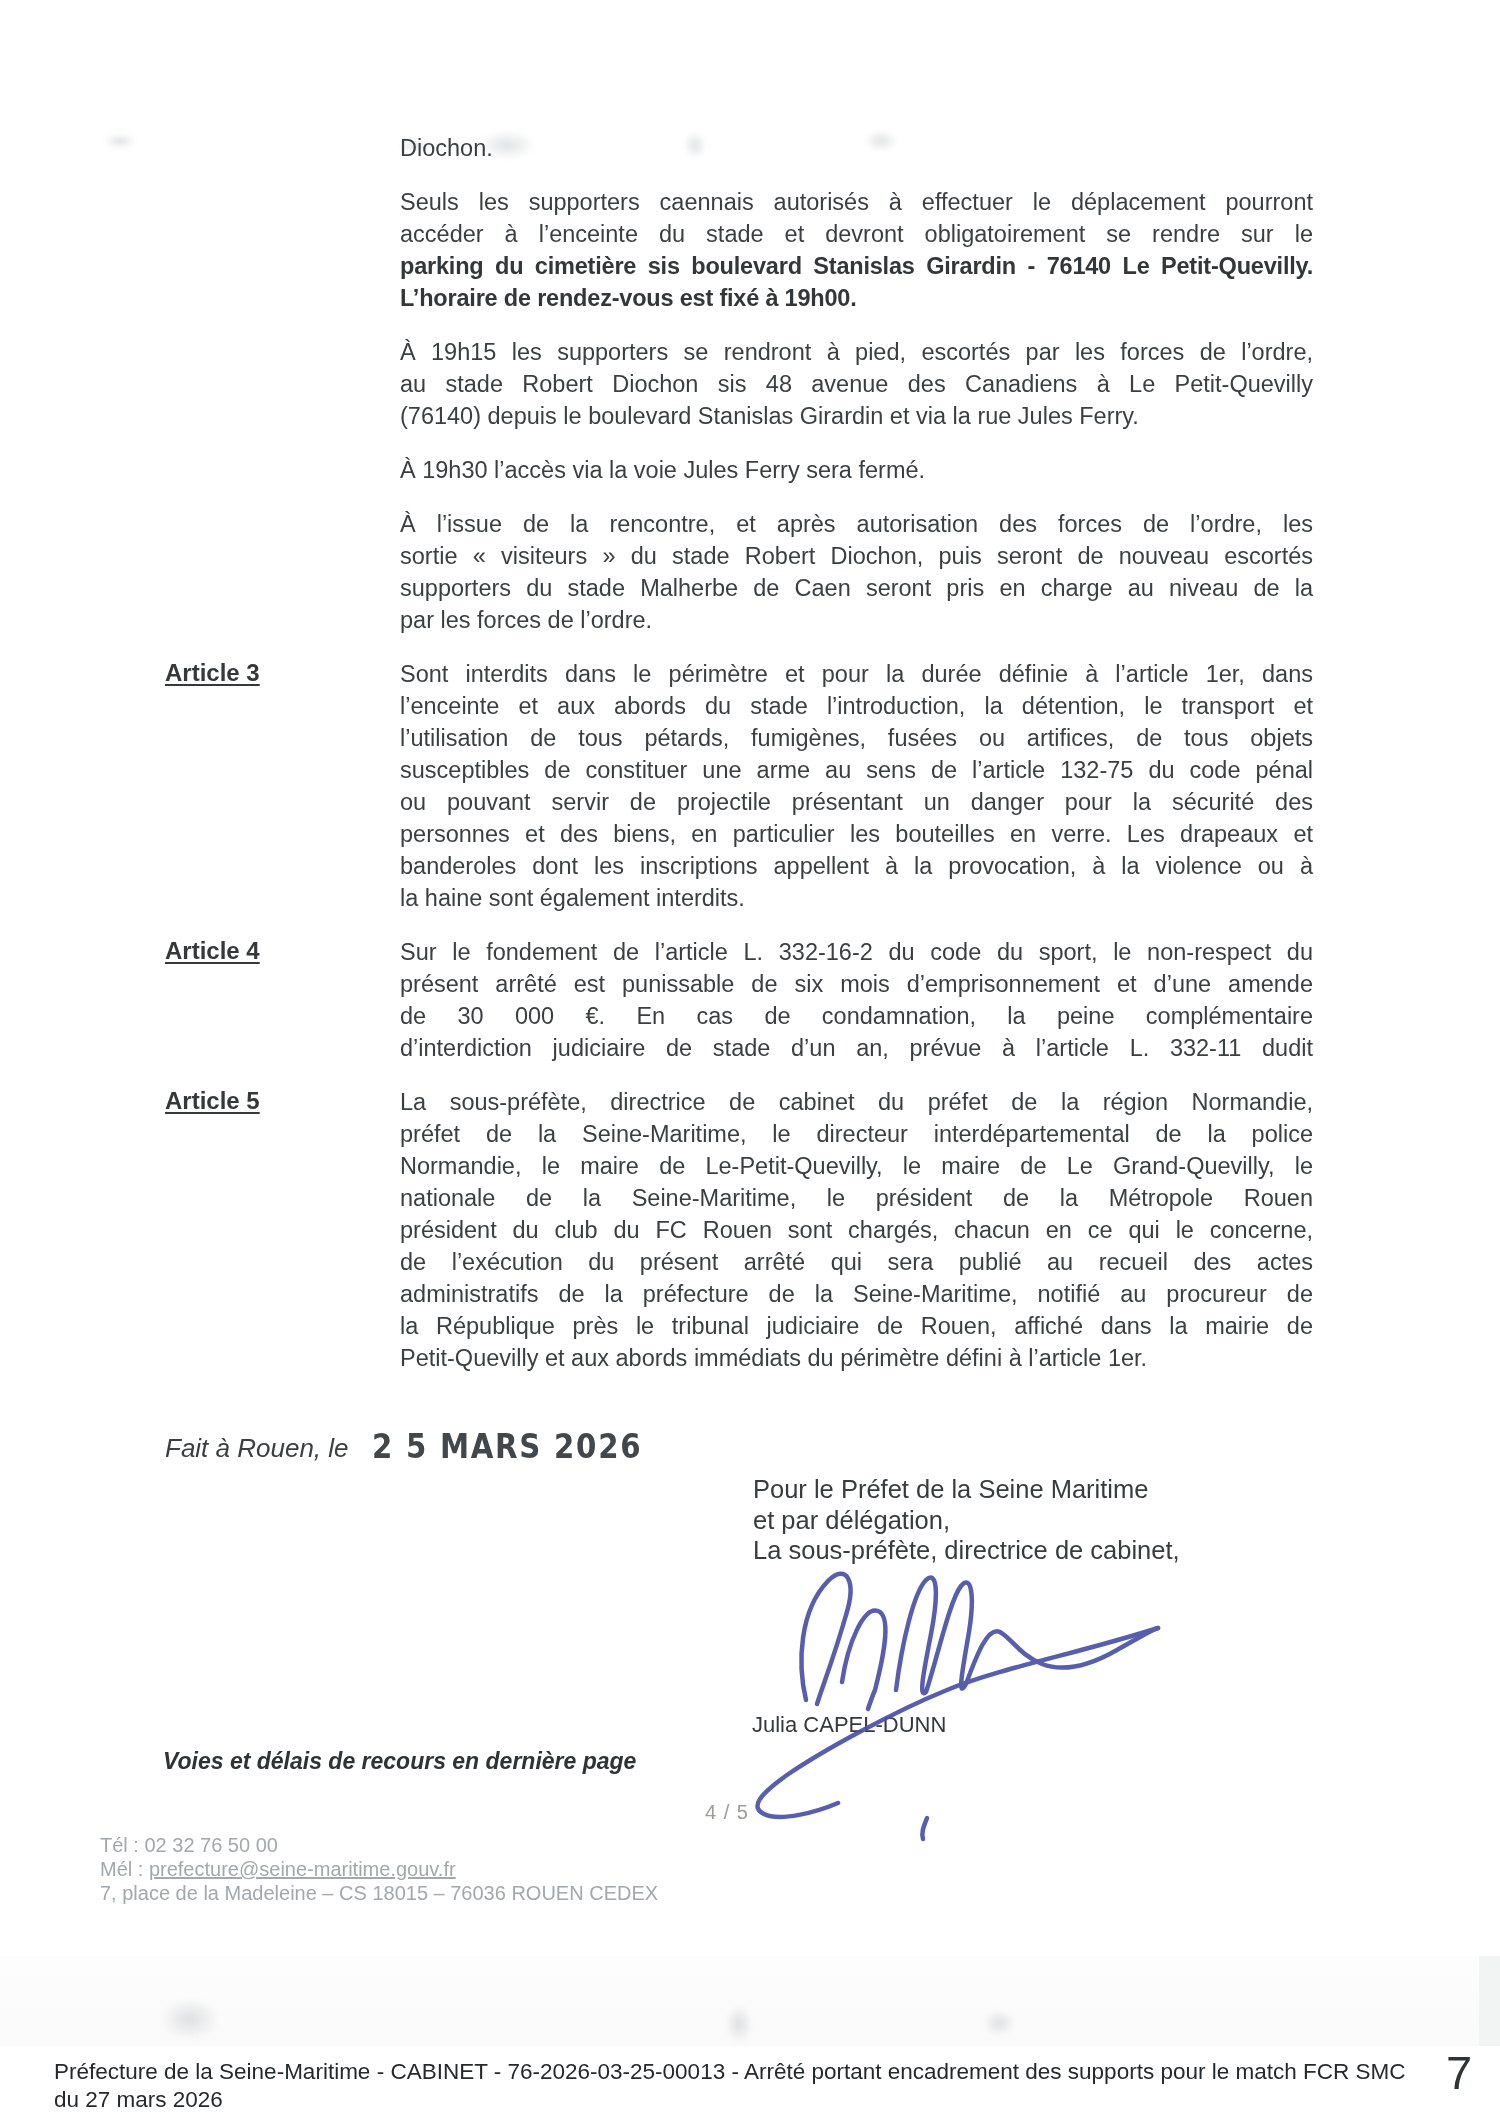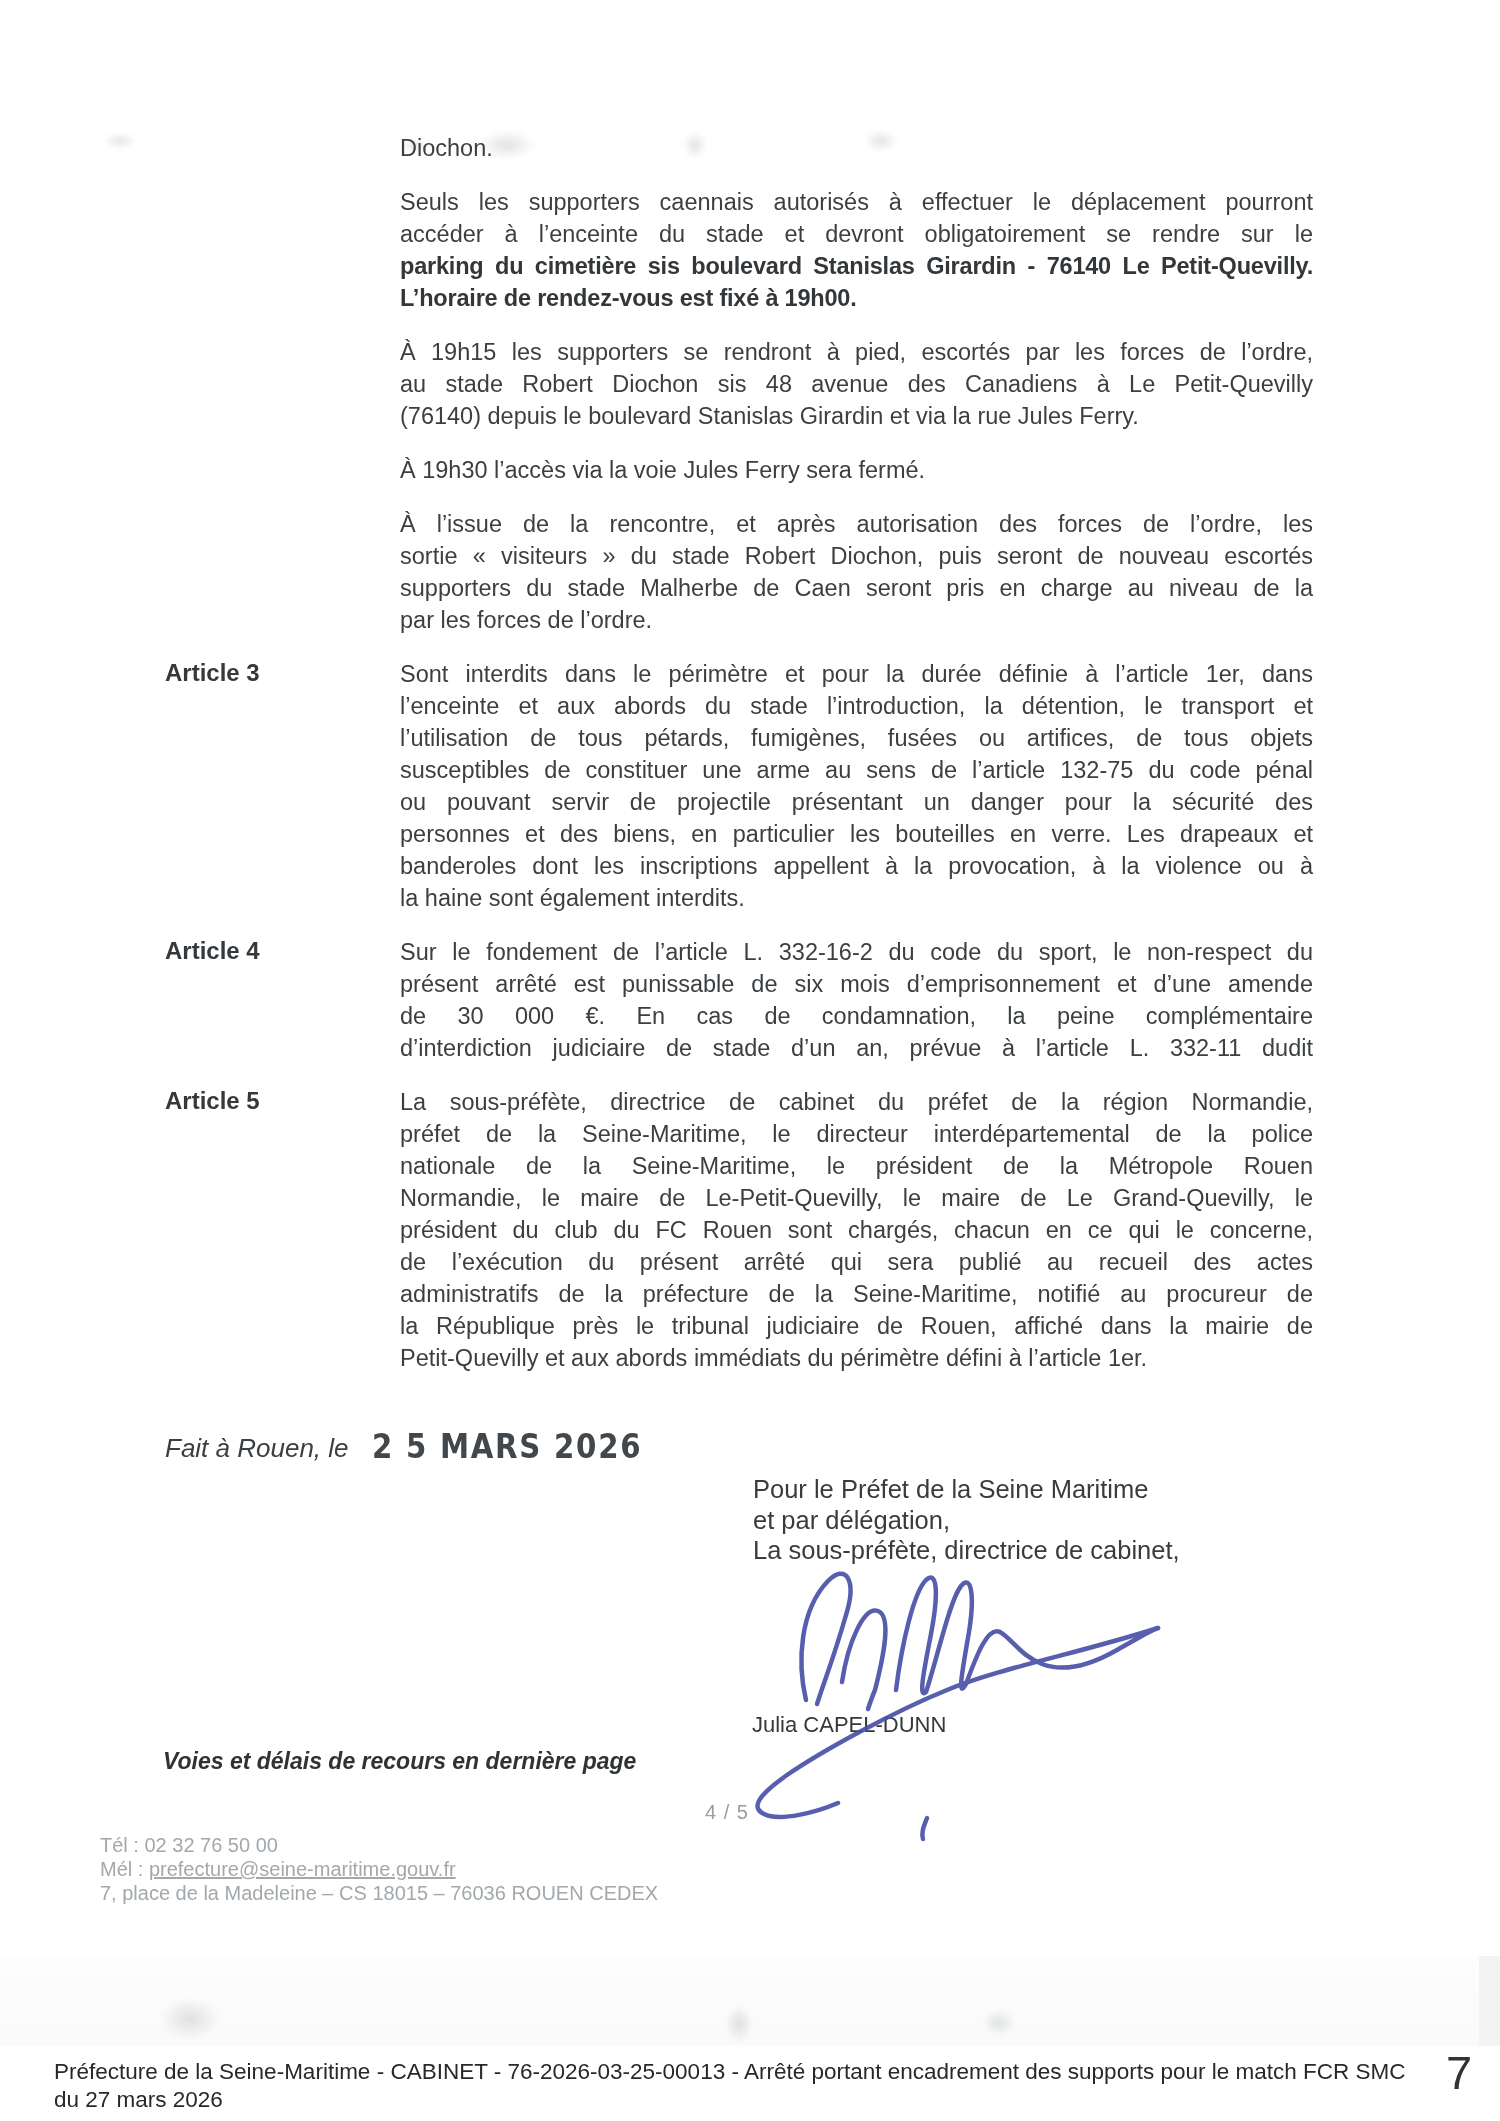--- a/index.html
+++ b/index.html
@@ -8,21 +8,21 @@
     background:#ffffff;overflow:hidden;
     font-family:"Liberation Sans",sans-serif;color:#3b3f42;
   }
   
   .doc-flow{position:absolute;left:165px;top:132px;width:1150px;}
   .block{display:flex;margin-bottom:22px;}
   .block .label{
     flex:0 0 235px;width:235px;font-weight:bold;font-size:24px;
     color:#35393c;padding-top:1px;
   }
-  .block .label span{text-underline-offset:3px;}
+  .block .label span{text-decoration:underline;text-underline-offset:3px;}
   .block .lines{width:913px;}
   .jline{
     font-size:23.5px;line-height:32px;color:#3b3f42;
     text-align:justify;text-align-last:justify;
   }
   .jline.last{text-align-last:left;}
   .jline.bold{font-weight:bold;color:#33373a;letter-spacing:-0.2px;}
   
   .abs{position:absolute;}
   .fait{left:165px;top:1433px;font-style:italic;font-size:26px;color:#3b3f42;}
@@ -117,22 +117,22 @@
           <div class="jline">présent arrêté est punissable de six mois d’emprisonnement et d’une amende</div>
           <div class="jline">de 30 000 €. En cas de condamnation, la peine complémentaire</div>
           <div class="jline">d’interdiction judiciaire de stade d’un an, prévue à l’article L. 332-11 dudit</div>
         </div>
       </div>
       <div class="block">
         <div class="label"><span>Article 5</span></div>
         <div class="lines">
           <div class="jline">La sous-préfète, directrice de cabinet du préfet de la région Normandie,</div>
           <div class="jline">préfet de la Seine-Maritime, le directeur interdépartemental de la police</div>
+          <div class="jline">Normandie, le maire de Le-Petit-Quevilly, le maire de Le Grand-Quevilly, le</div>
           <div class="jline">nationale de la Seine-Maritime, le président de la Métropole Rouen</div>
-          <div class="jline">Normandie, le maire de Le-Petit-Quevilly, le maire de Le Grand-Quevilly, le</div>
           <div class="jline">président du club du FC Rouen sont chargés, chacun en ce qui le concerne,</div>
           <div class="jline">de l’exécution du présent arrêté qui sera publié au recueil des actes</div>
           <div class="jline">administratifs de la préfecture de la Seine-Maritime, notifié au procureur de</div>
           <div class="jline">la République près le tribunal judiciaire de Rouen, affiché dans la mairie de</div>
           <div class="jline last">Petit-Quevilly et aux abords immédiats du périmètre défini à l’article 1er.</div>
         </div>
       </div>
     </div>
 
   <div class="abs fait">Fait à Rouen, le</div>

